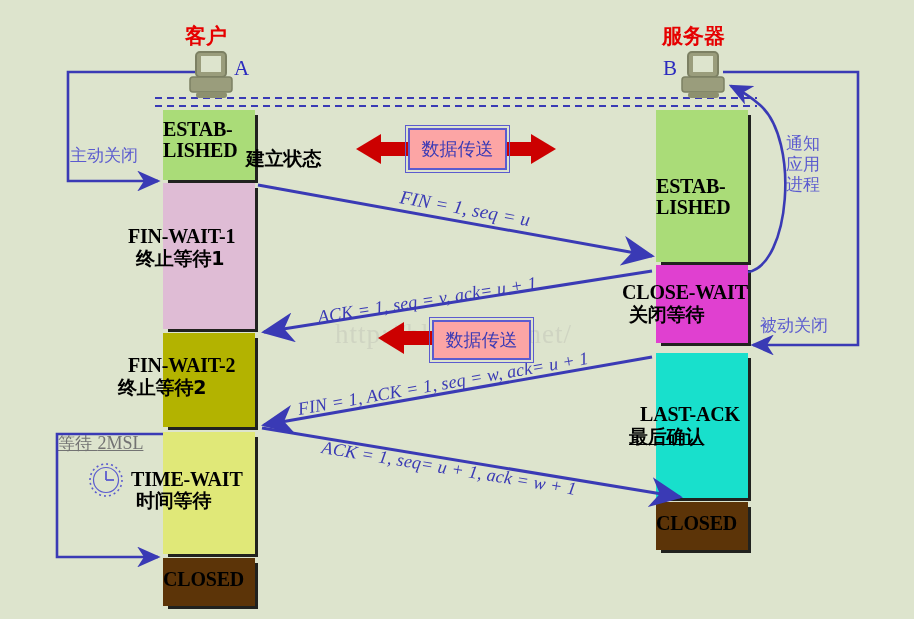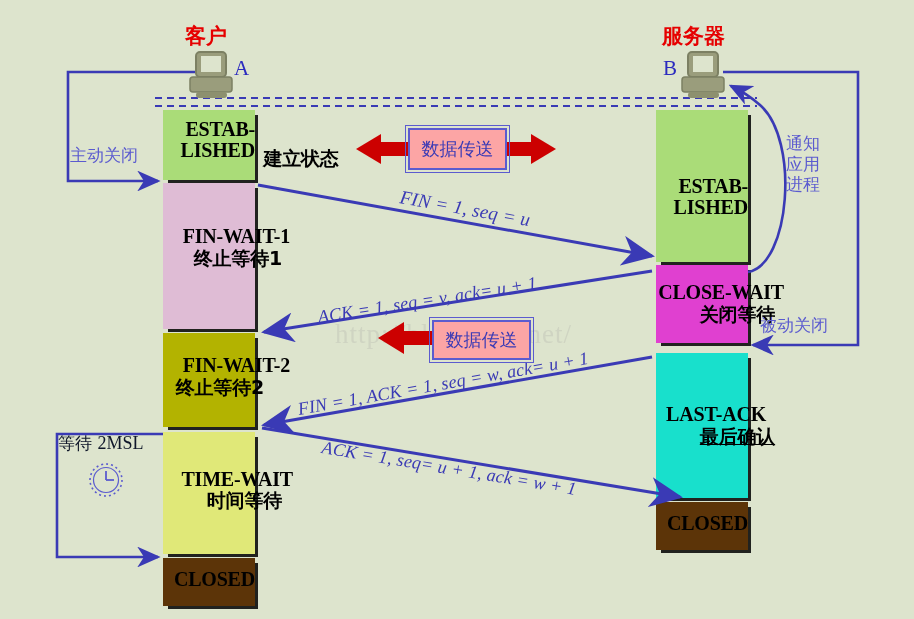--- a/index.html
+++ b/index.html
@@ -18,21 +18,21 @@
   .sbox{
     position:absolute;
     box-sizing:border-box;
     box-shadow:4px 4px 0 -1px rgba(0,0,0,0.85);
   }
   .sbox-lbl{
     position:absolute;
     white-space:nowrap;
     font-weight:bold;
     color:#000;
-    text-align:right;
+    text-align:left;
     line-height:1.06;
     letter-spacing:-0.2px;
   }
   .en{font-family:"Liberation Serif", serif;}
   .cn{font-family:"DejaVu Sans", sans-serif;font-weight:bold;}
 
   
   .party-title{
     position:absolute;
     color:#e60000;
@@ -53,24 +53,25 @@
   .blue-cn{
     position:absolute;
     color:#5b5bcf;
     font-family:"DejaVu Sans", sans-serif;
     font-size:17px;
     white-space:nowrap;
     line-height:1.22;
   }
   .blue-mix{
     position:absolute;
-    color:#0f172a;
+    color:#737373;
     font-size:17px;
     white-space:nowrap;
     font-family:"DejaVu Sans", sans-serif;
+    text-decoration:underline;
   }
   .blue-mix .num{font-family:"Liberation Serif", serif;font-size:18px;}
 
   
   .pkt{
     position:absolute;
     color:#3a3ab5;
     font-family:"Liberation Serif", serif;
     font-style:italic;
     font-size:17px;
@@ -212,21 +213,21 @@
   <div class="sbox-lbl cn" style="left:629px;top:304px;width:146px;font-size:19px;">关闭等待</div>
   <div class="sbox-lbl en" style="left:622px;top:282px;width:162px;font-size:20px;">CLOSE-WAIT</div>
 
   <div class="sbox" style="left:656px;top:353px;width:92px;height:145px;background:#18e0cc;"></div>
   <div class="sbox-lbl en" style="left:640px;top:404px;width:126px;font-size:20px;">LAST-ACK</div>
   <div class="sbox-lbl cn" style="left:629px;top:426px;width:146px;font-size:19px;text-decoration:underline;">最后确认</div>
 
   <div class="sbox" style="left:656px;top:502px;width:92px;height:48px;background:#5c3408;"></div>
   <div class="sbox-lbl en" style="left:656px;top:513px;width:92px;font-size:20px;">CLOSED</div>
 
-  <div class="sbox-lbl cn" style="left:246px;top:148px;width:110px;text-align:center;font-size:19px;z-index:7;">建立状态</div>
+  <div class="sbox-lbl cn" style="left:246px;top:148px;width:110px;text-align:left;font-size:19px;z-index:7;">建立状态</div>
 
   <div class="blue-cn" style="left:70px;top:145px;">主动关闭</div>
 
   <div class="blue-cn" style="left:760px;top:315px;">被动关闭</div>
 
   <div class="blue-cn" style="left:786px;top:133px;text-align:center;">通知<br>应用<br>进程</div>
 
   <div class="blue-mix" style="left:58px;top:432px;">等待 <span class="num">2MSL</span></div>
 
   <div class="chip" style="left:408px;top:128px;width:95px;height:38px;">数据传送</div>

